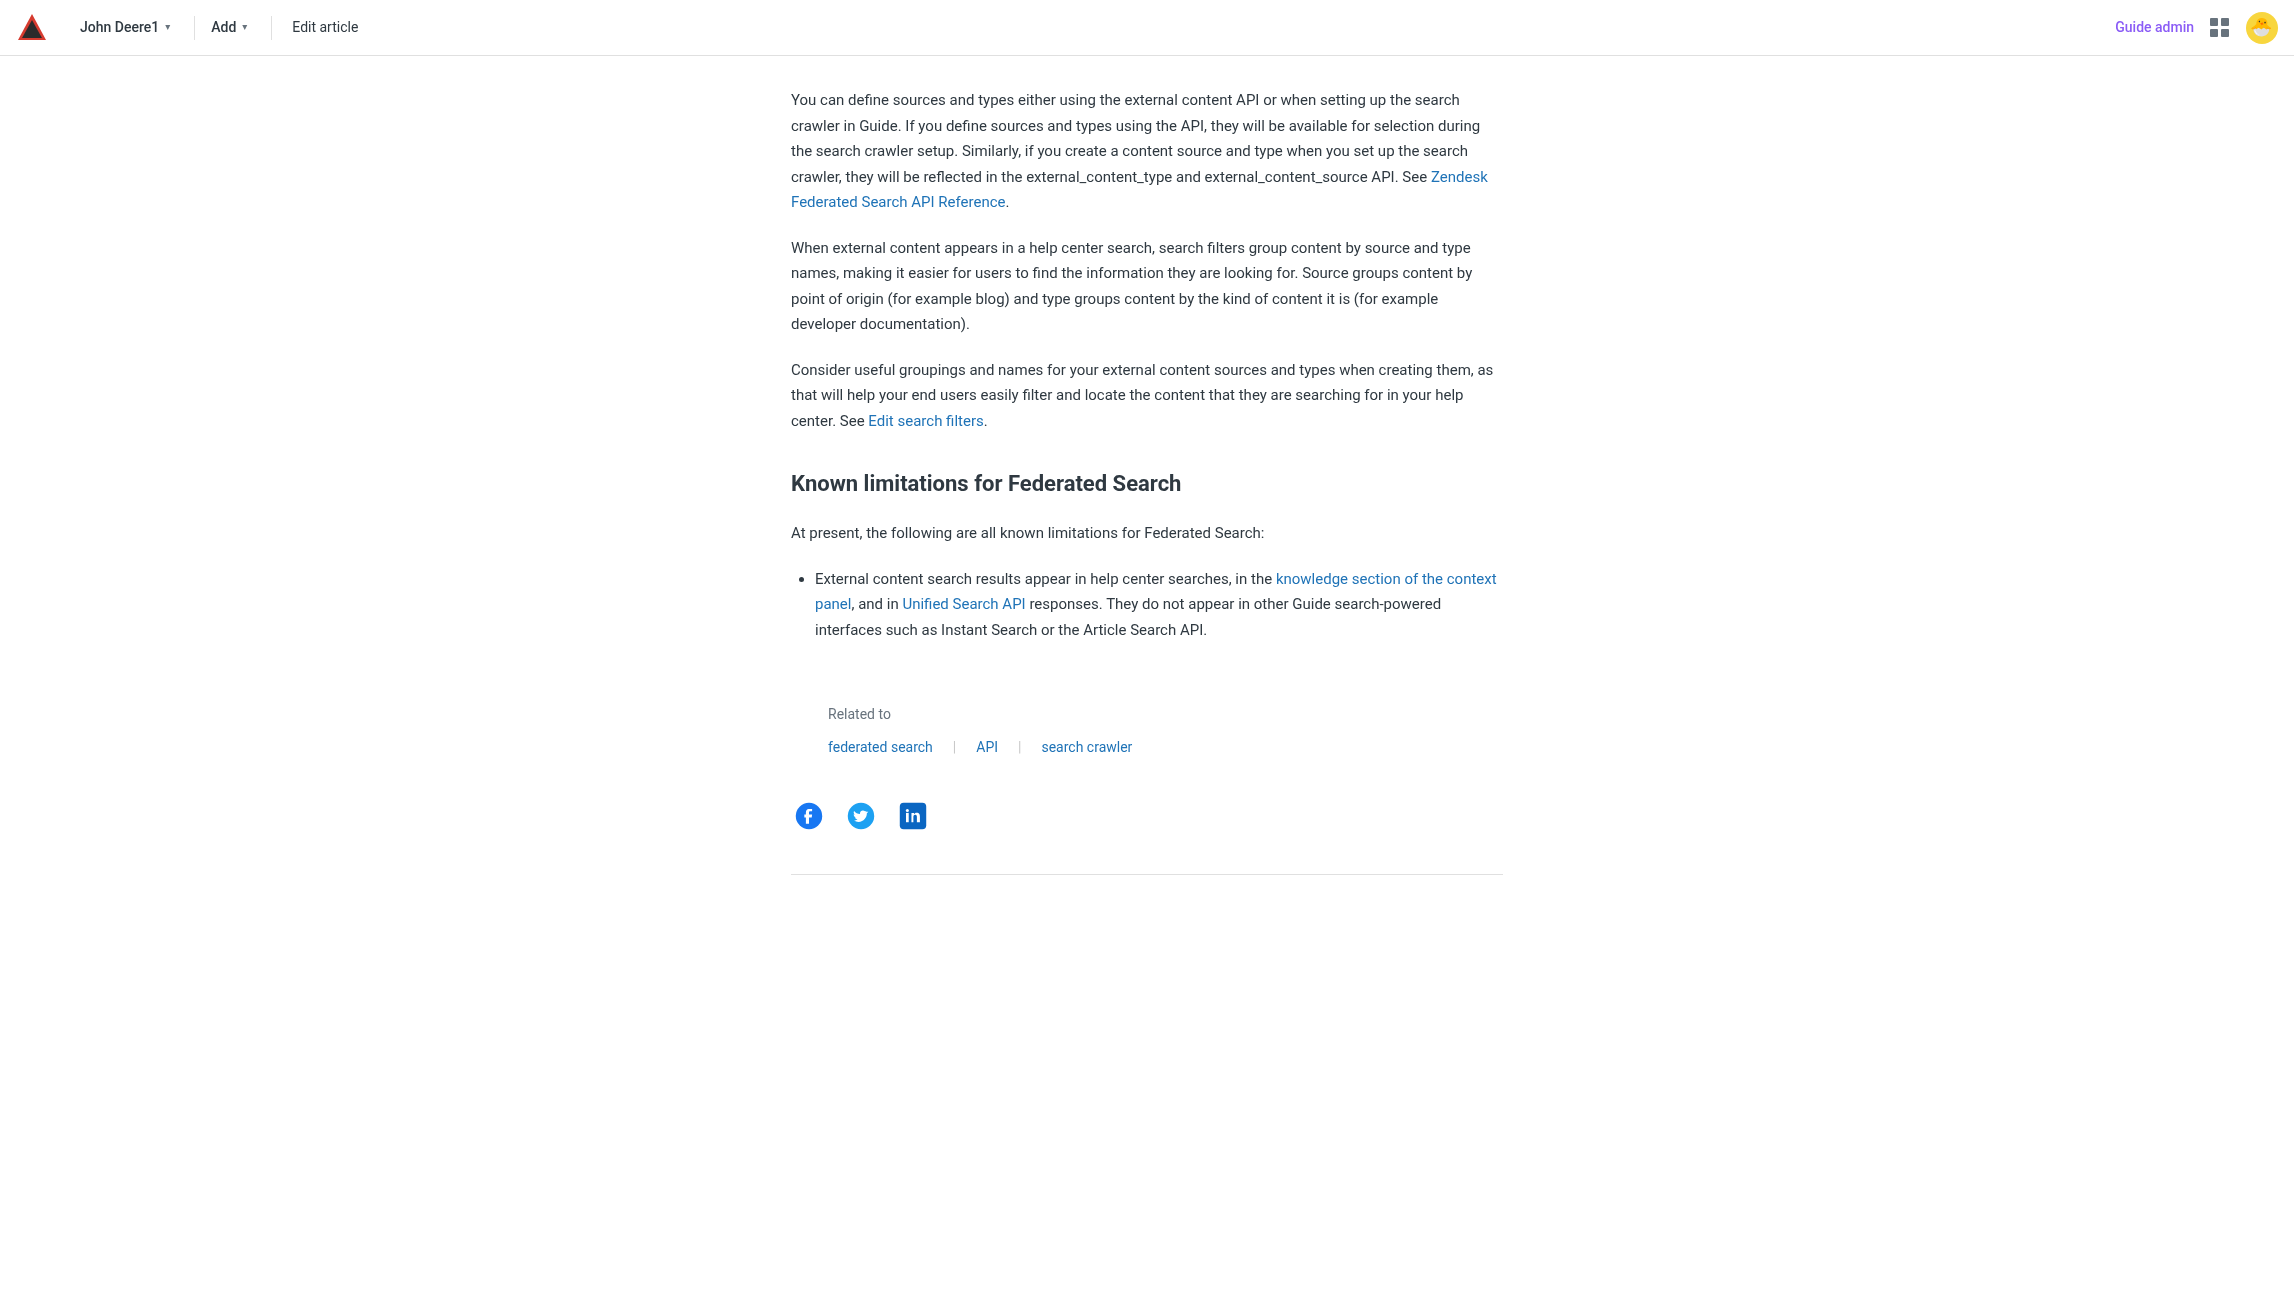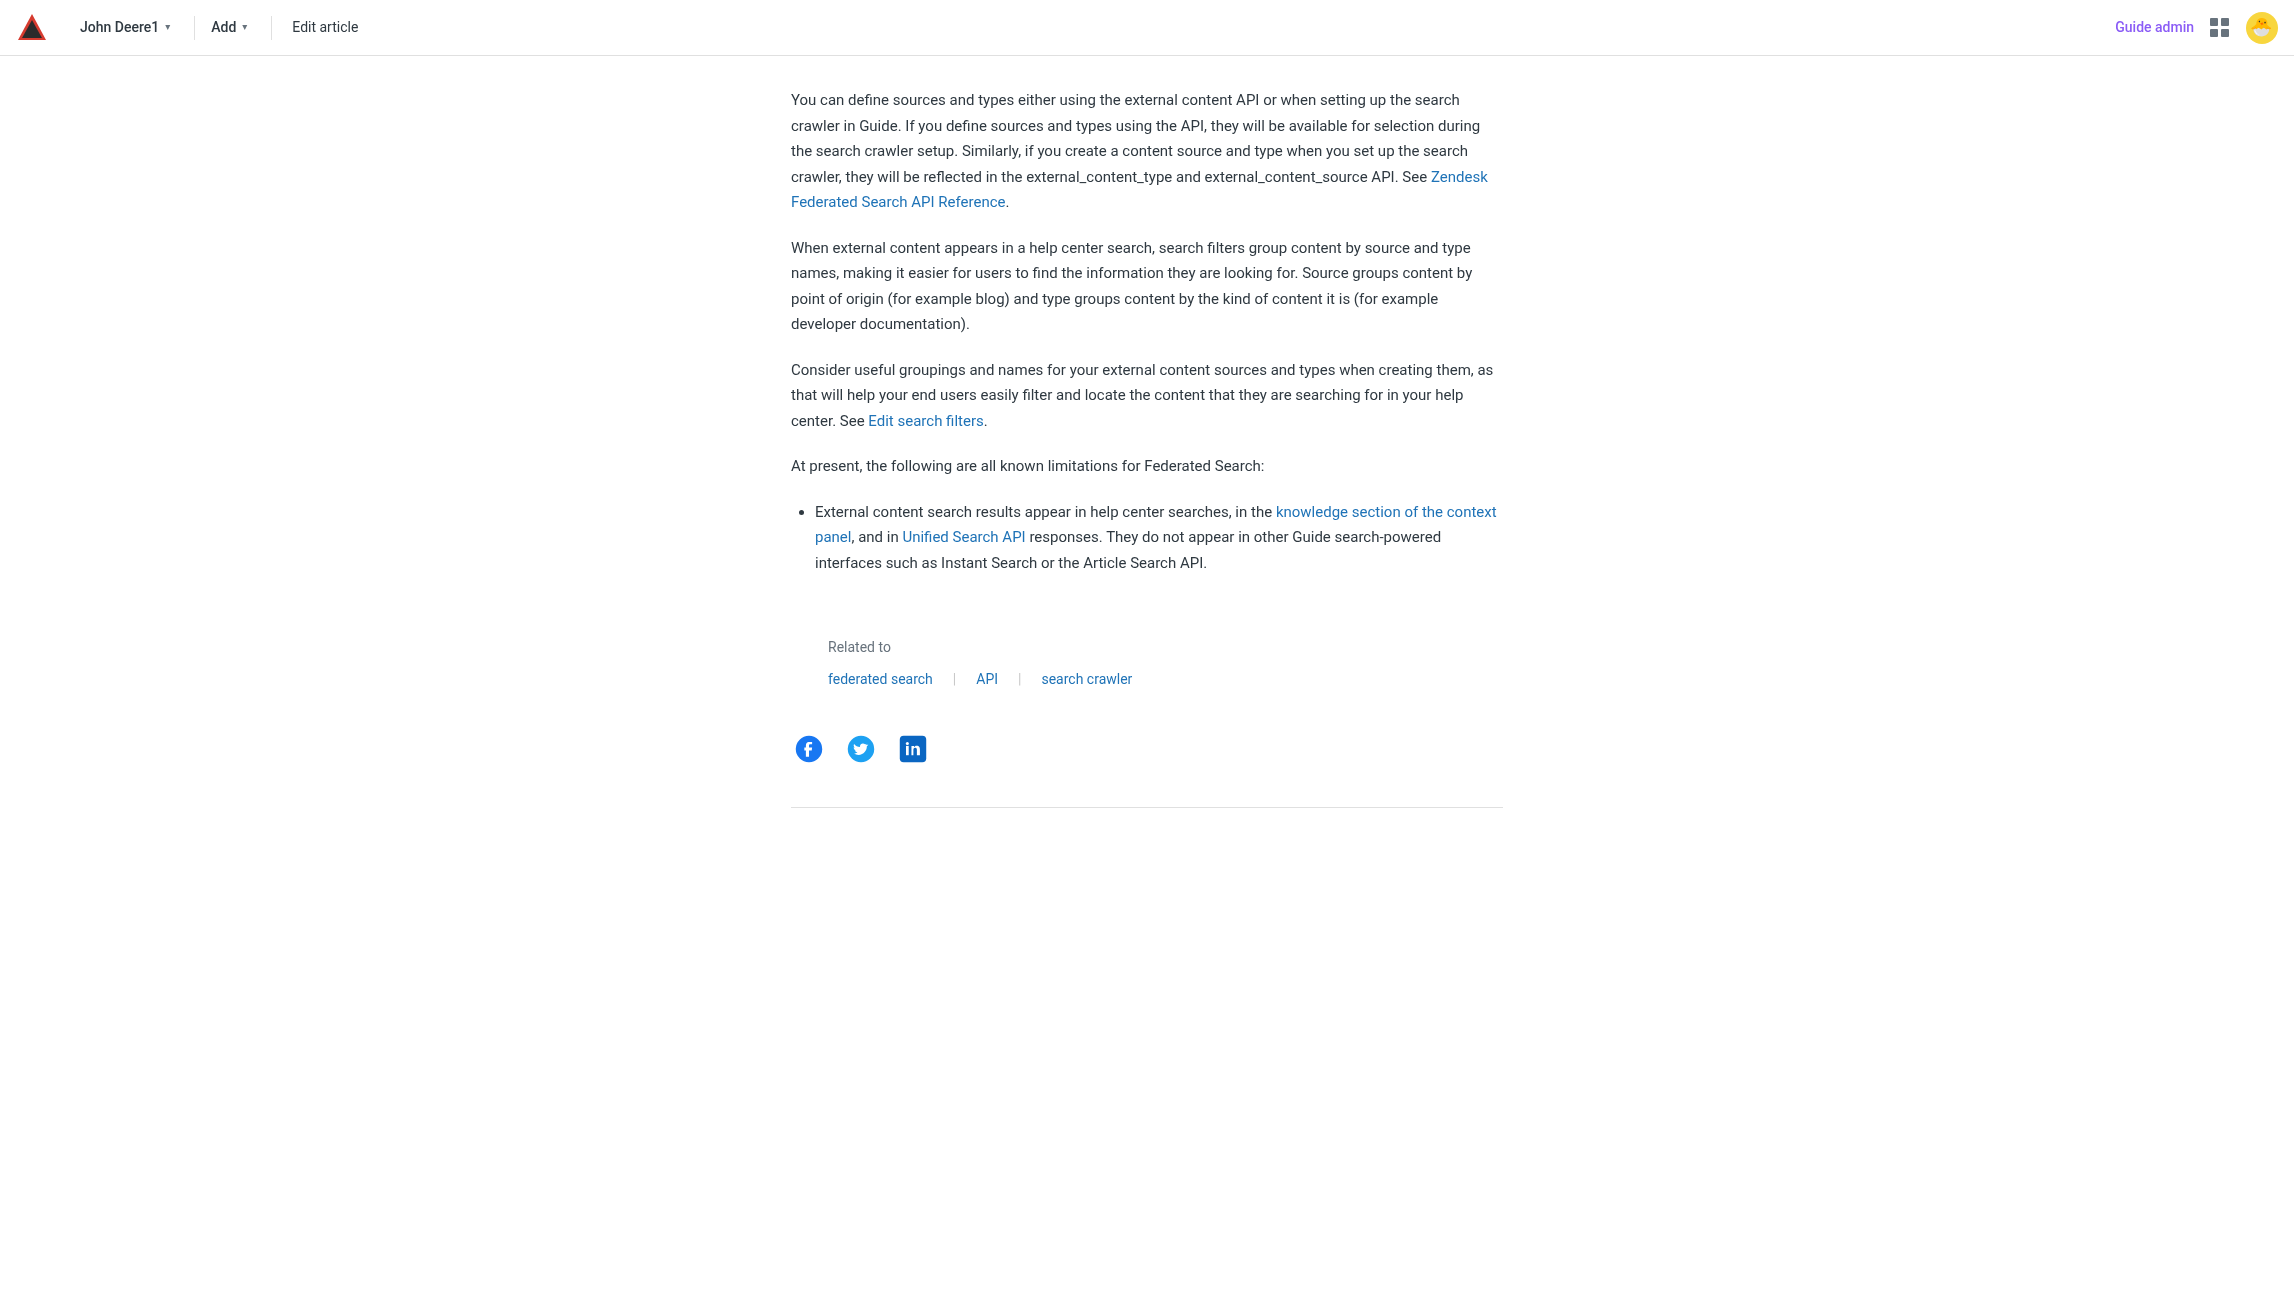--- a/index.html
+++ b/index.html
@@ -287,20 +287,21 @@
       <a>Zendesk Federated Search API Reference</a><span>.</span>
     </p>
 
     <p>When external content appears in a help center search, search filters group content by source and type names, making it easier for users to find the information they are looking for. Source groups content by point of origin (for example blog) and type groups content by the kind of content it is (for example developer documentation).</p>
 
     <p>
       <span>Consider useful groupings and names for your external content sources and types when creating them, as that will help your end users easily filter and locate the content that they are searching for in your help center. See</span>
       <a>Edit search filters</a><span>.</span>
     </p>
 
+    <h2>Known limitations for Federated Search</h2>
 
     <p>At present, the following are all known limitations for Federated Search:</p>
 
     <ul>
       <li>
         <span>External content search results appear in help center searches, in the</span>
         <a>knowledge section of the context panel</a><span>, and in</span>
         <a>Unified Search API</a>
         <span>responses. They do not appear in other Guide search-powered interfaces such as Instant Search or the Article Search API.</span>
       </li>

